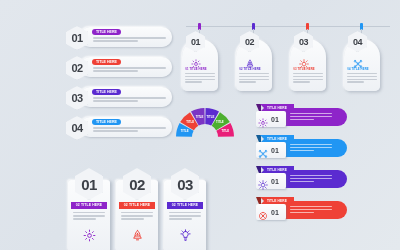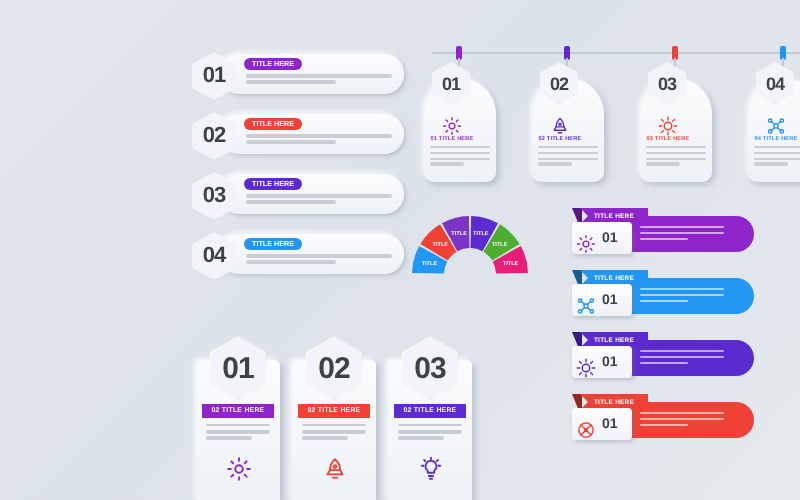--- a/index.html
+++ b/index.html
@@ -6,21 +6,21 @@
   html, body {
     width: 400px; height: 250px;
     font-family: "Liberation Sans", sans-serif;
     overflow: hidden;
   }
   body {
     background: linear-gradient(135deg, #e2e7ed 0%, #dde3ea 45%, #e4e9ee 100%);
     position: relative;
   }
 
-  .canvas { position: absolute; inset: 0; margin-left: 30px; }
+  .canvas { position: absolute; inset: 0; }
 
   
   .hexnum {
     position: relative;
     display: flex; align-items: center; justify-content: center;
     background: #f2f4f7;
     clip-path: polygon(50% 0%, 100% 25%, 100% 75%, 50% 100%, 0% 75%, 0% 25%);
     color: #3d4148;
     font-weight: bold;
     letter-spacing: -0.5px;

